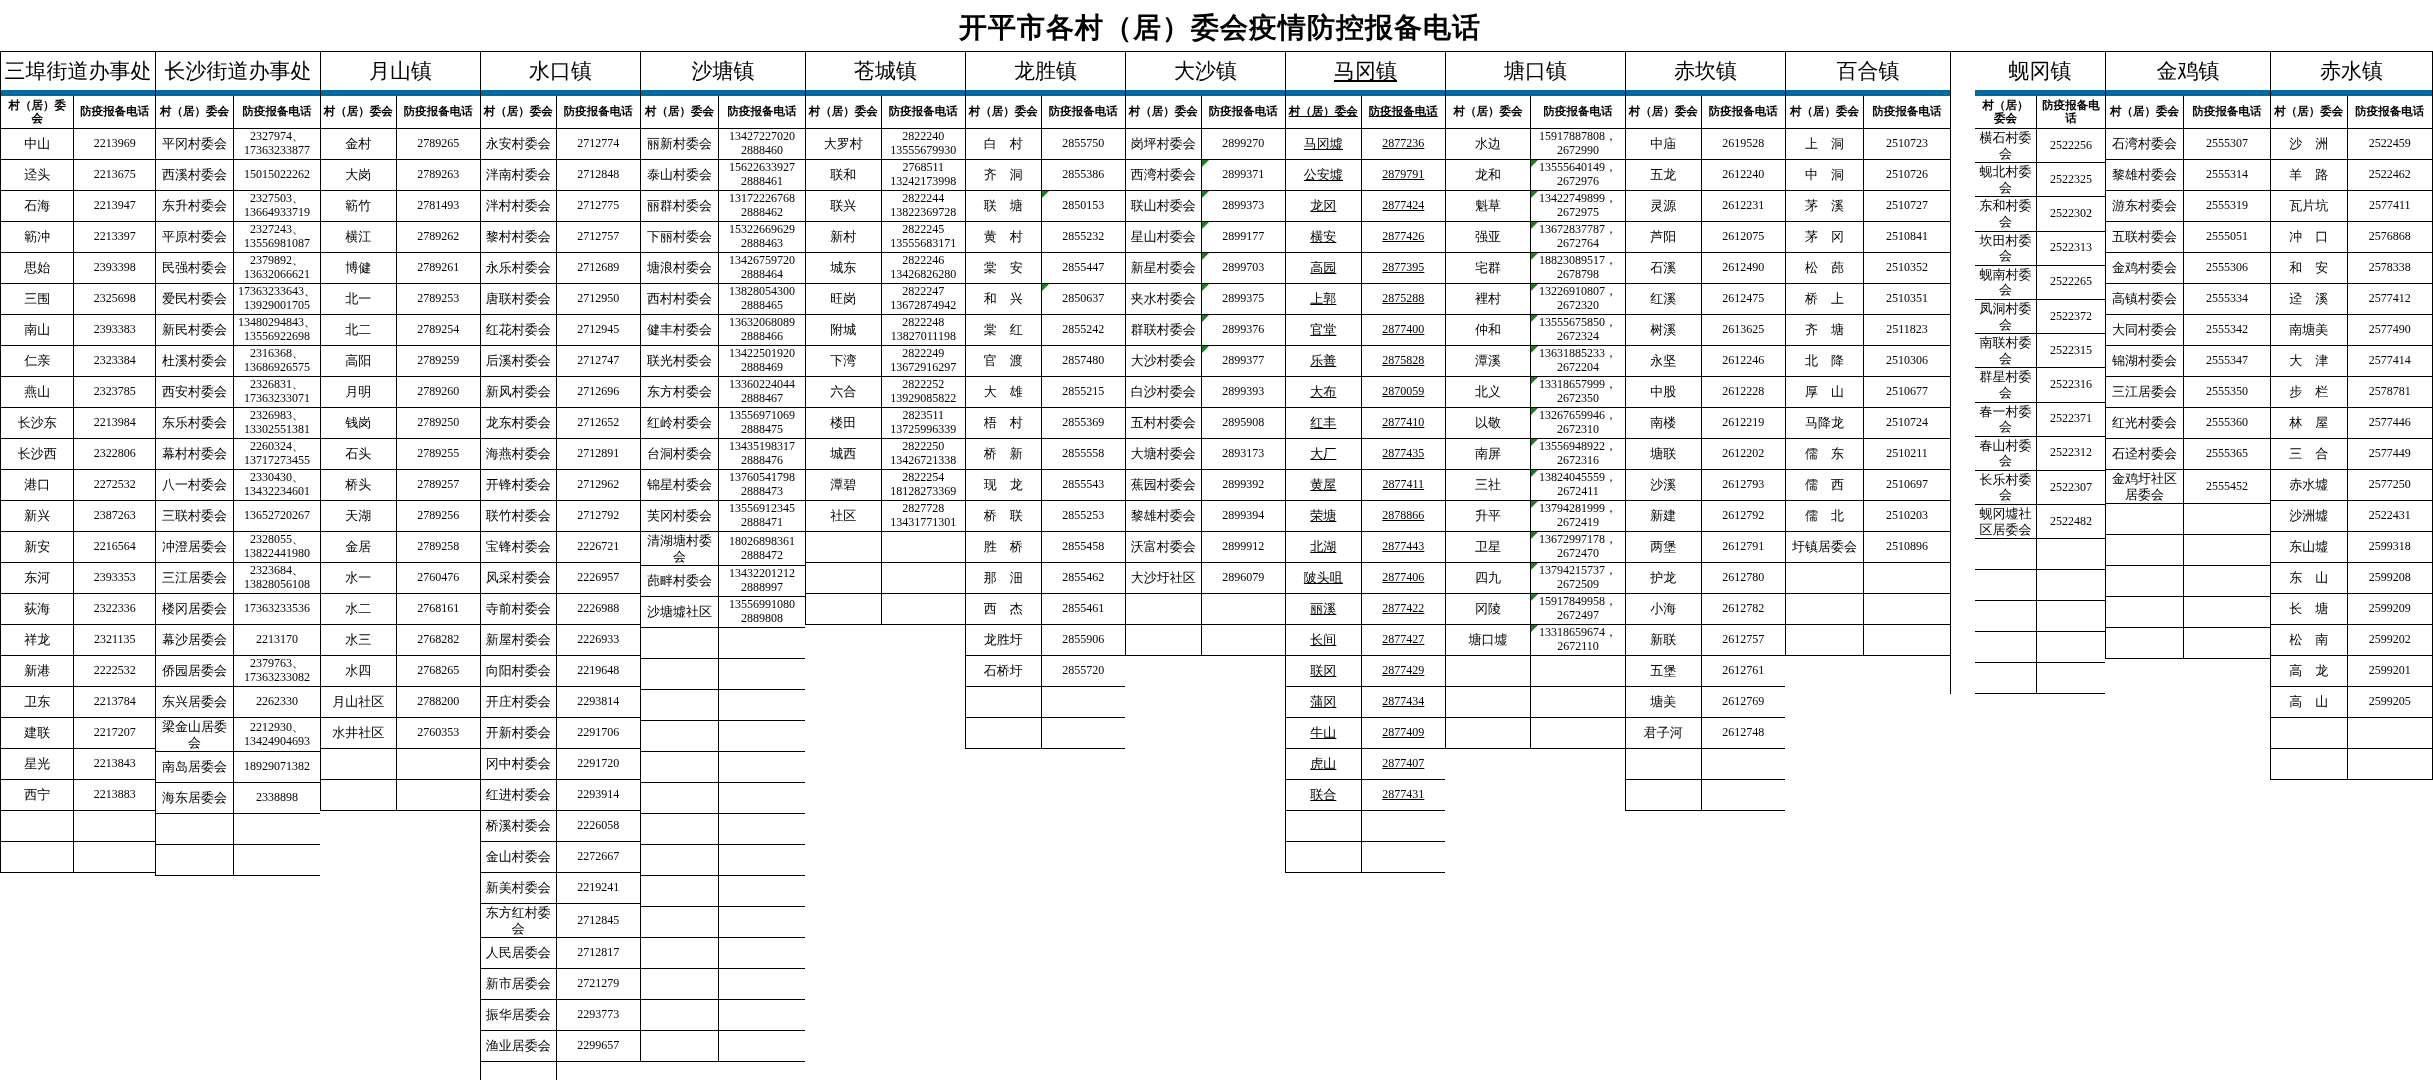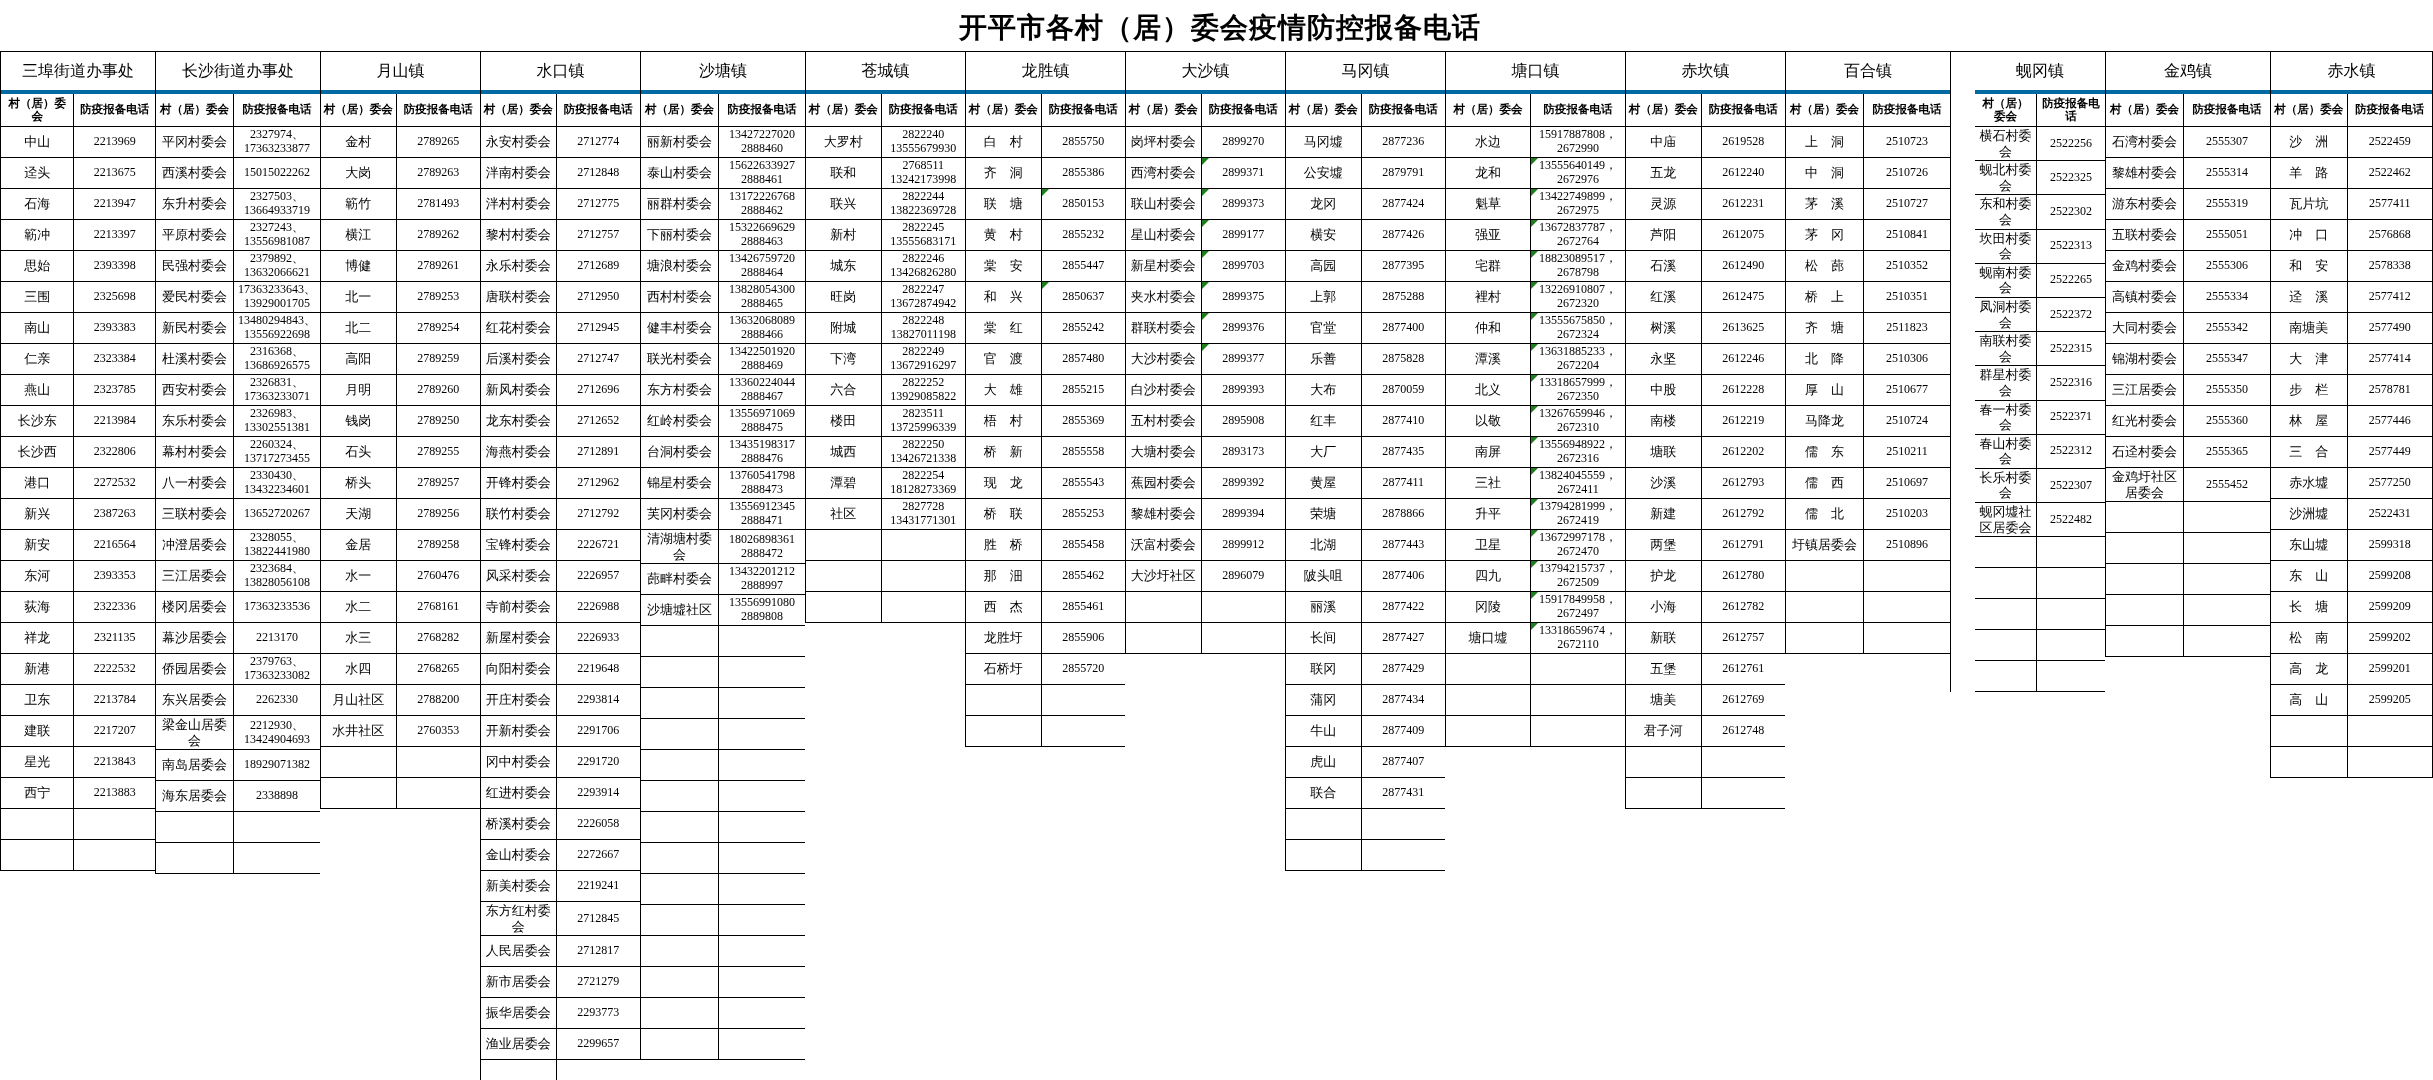--- a/index.html
+++ b/index.html
@@ -4,21 +4,21 @@
 <style>
   html,body{margin:0;padding:0;background:#ffffff;}
   body{width:2433px;height:1080px;overflow:hidden;color:#000;
        font-family:"Liberation Serif","DejaVu Serif",serif;}
   .title{height:51px;display:flex;align-items:center;justify-content:center;
          font-size:28px;font-weight:bold;letter-spacing:1px;padding-top:4px;box-sizing:border-box;margin-left:7px;}
   .table{display:flex;align-items:flex-start;}
   .col{box-sizing:border-box;border-left:1px solid #000;border-top:1px solid #000;background:#fff;}
   .col:last-child{border-right:1px solid #000;}
   .town-head{height:38px;display:flex;align-items:center;justify-content:center;
-             font-size:16px;border-bottom:4px solid #0369a1;white-space:nowrap;}
+             font-size:21px;border-bottom:6px solid #0369a1;white-space:nowrap;}
   .subhead{display:flex;min-height:32px;border-bottom:1px solid #000;}
   .subhead .cell{font-weight:bold;font-size:11.5px;line-height:1.15;}
   .row{display:flex;min-height:30px;border-bottom:1px solid #000;}
   .cell{display:flex;align-items:center;justify-content:center;text-align:center;
         padding:1px 2px;box-sizing:border-box;}
   .cellv{width:47%;}
   .cellp{width:53%;border-left:1px solid #000;position:relative;}
   .vname{font-size:13px;line-height:1.2;}
   .phone{font-size:12px;line-height:1.15;white-space:pre-line;}
   .flag{position:absolute;top:0;left:0;width:0;height:0;
@@ -859,21 +859,21 @@
         </div>
         <div class="row">
           <div class="cell cellv"></div>
           <div class="cell cellp"></div>
         </div>
         <div class="row">
           <div class="cell cellv"></div>
           <div class="cell cellp"></div>
         </div>
       </div>
-      <div class="col" style="width: 160px;">
+      <div class="col" style="width: 160px; text-decoration: underline;">
         <div class="town-head">马冈镇</div>
         <div class="subhead">
           <div class="cell cellv">村（居）委会</div>
           <div class="cell cellp">防疫报备电话</div>
         </div>
         <div class="row">
           <div class="cell cellv vname">马冈墟</div>
           <div class="cell cellp phone">2877236</div>
         </div>
         <div class="row">

